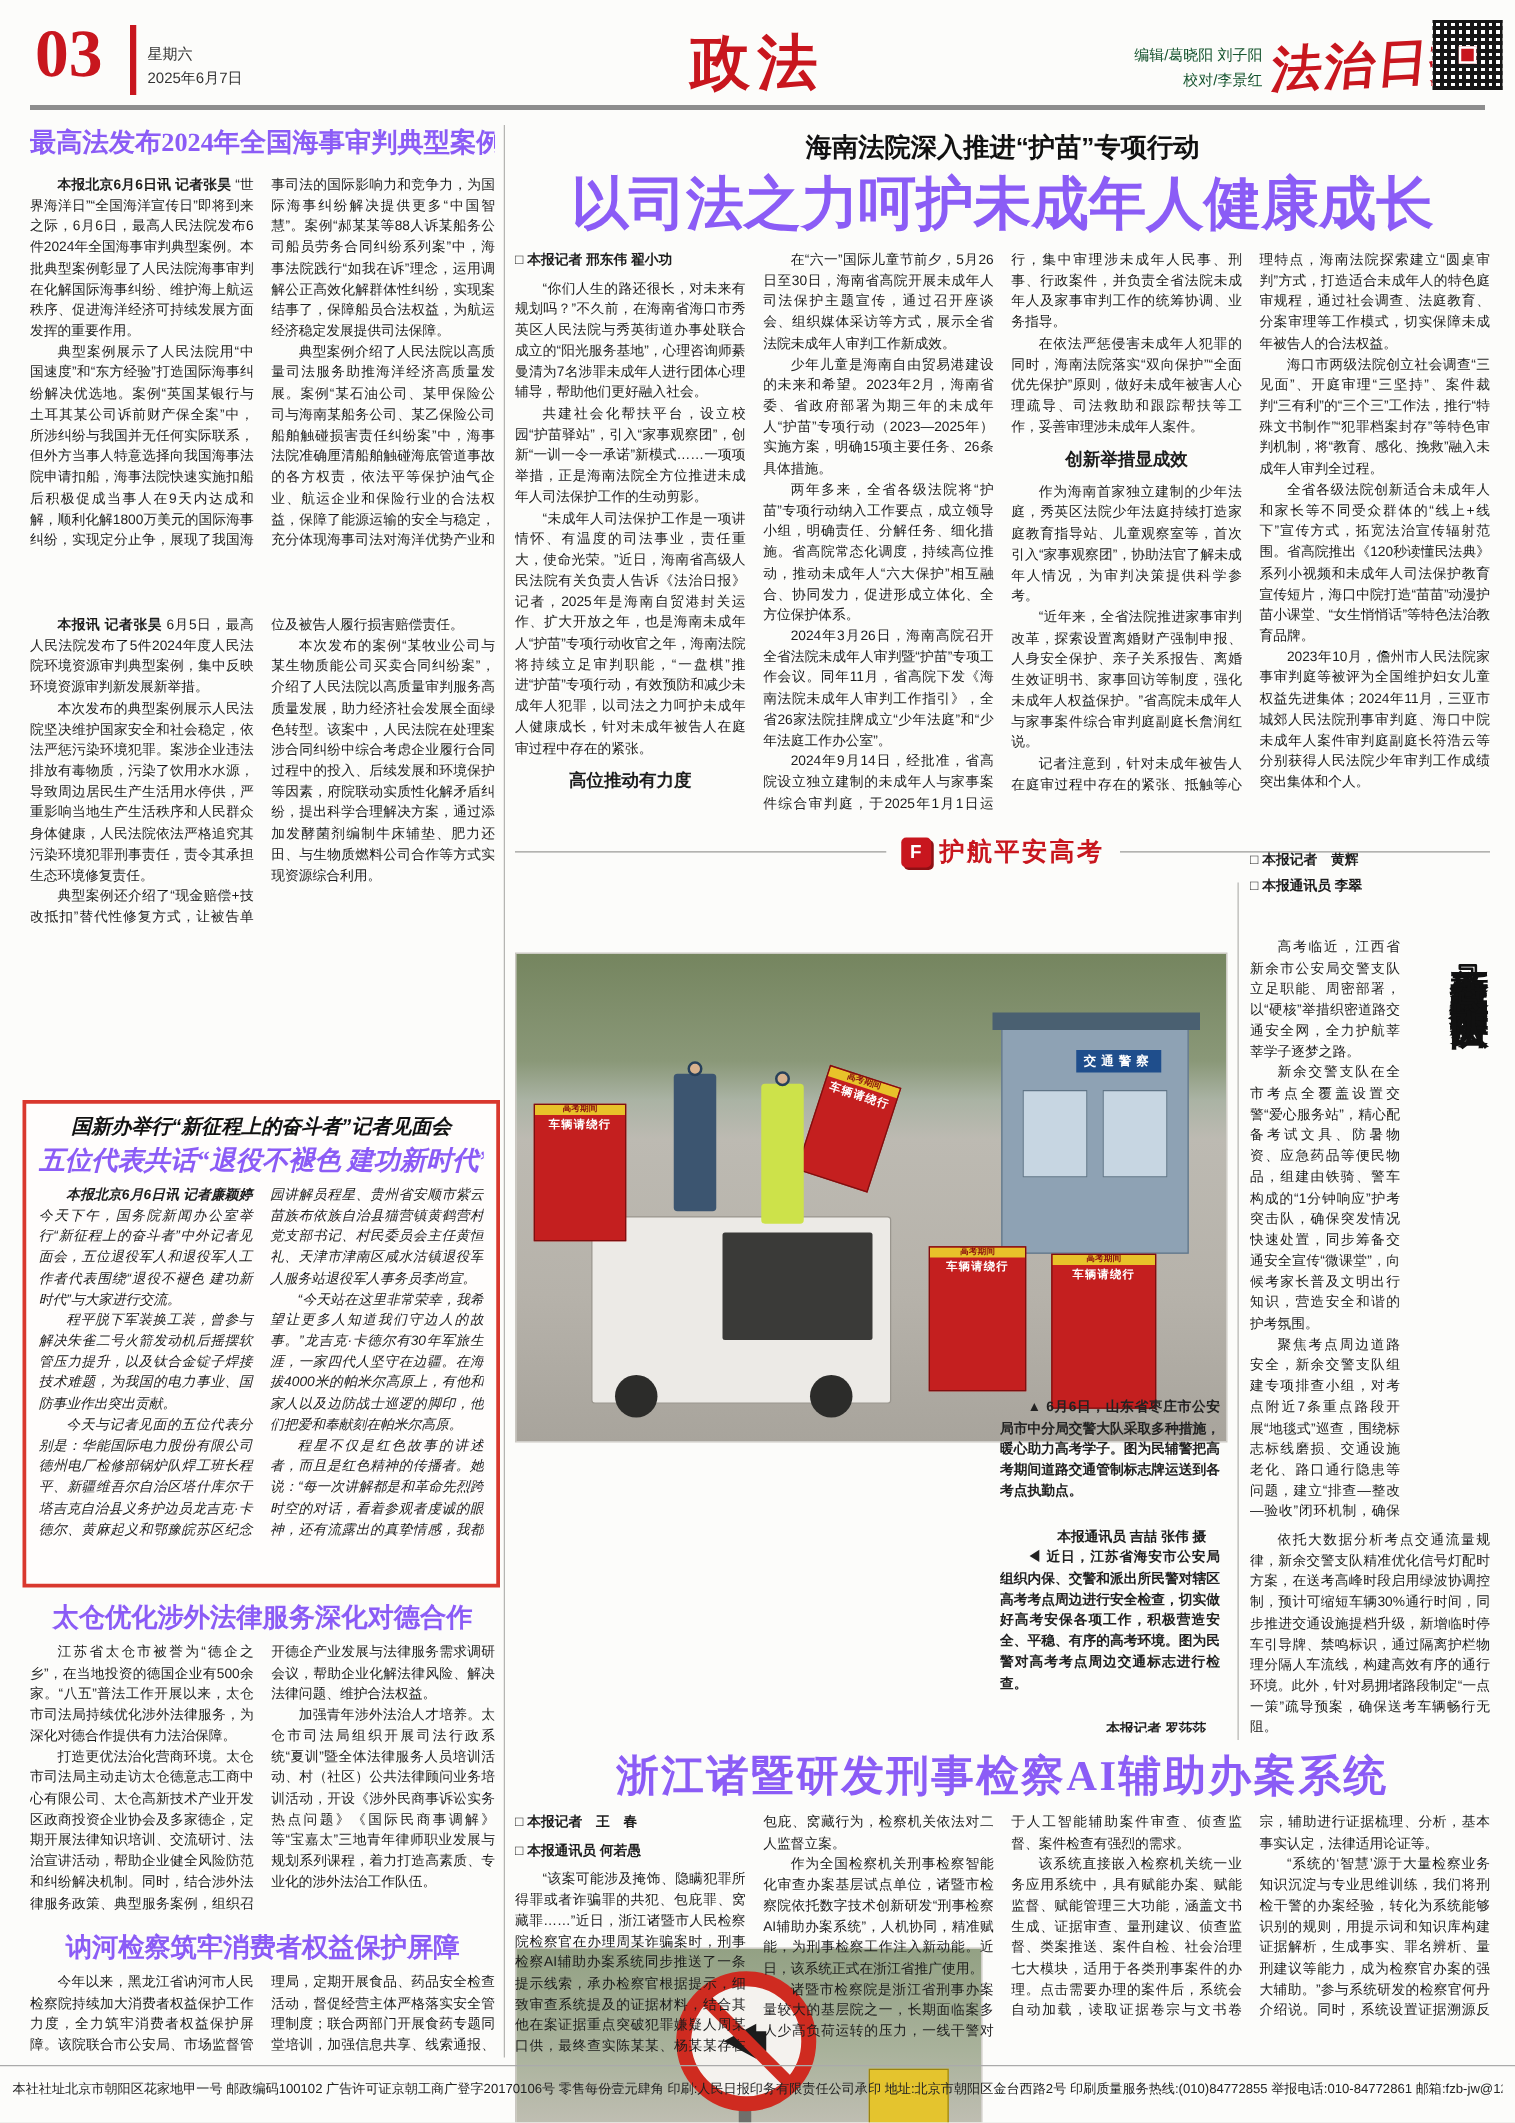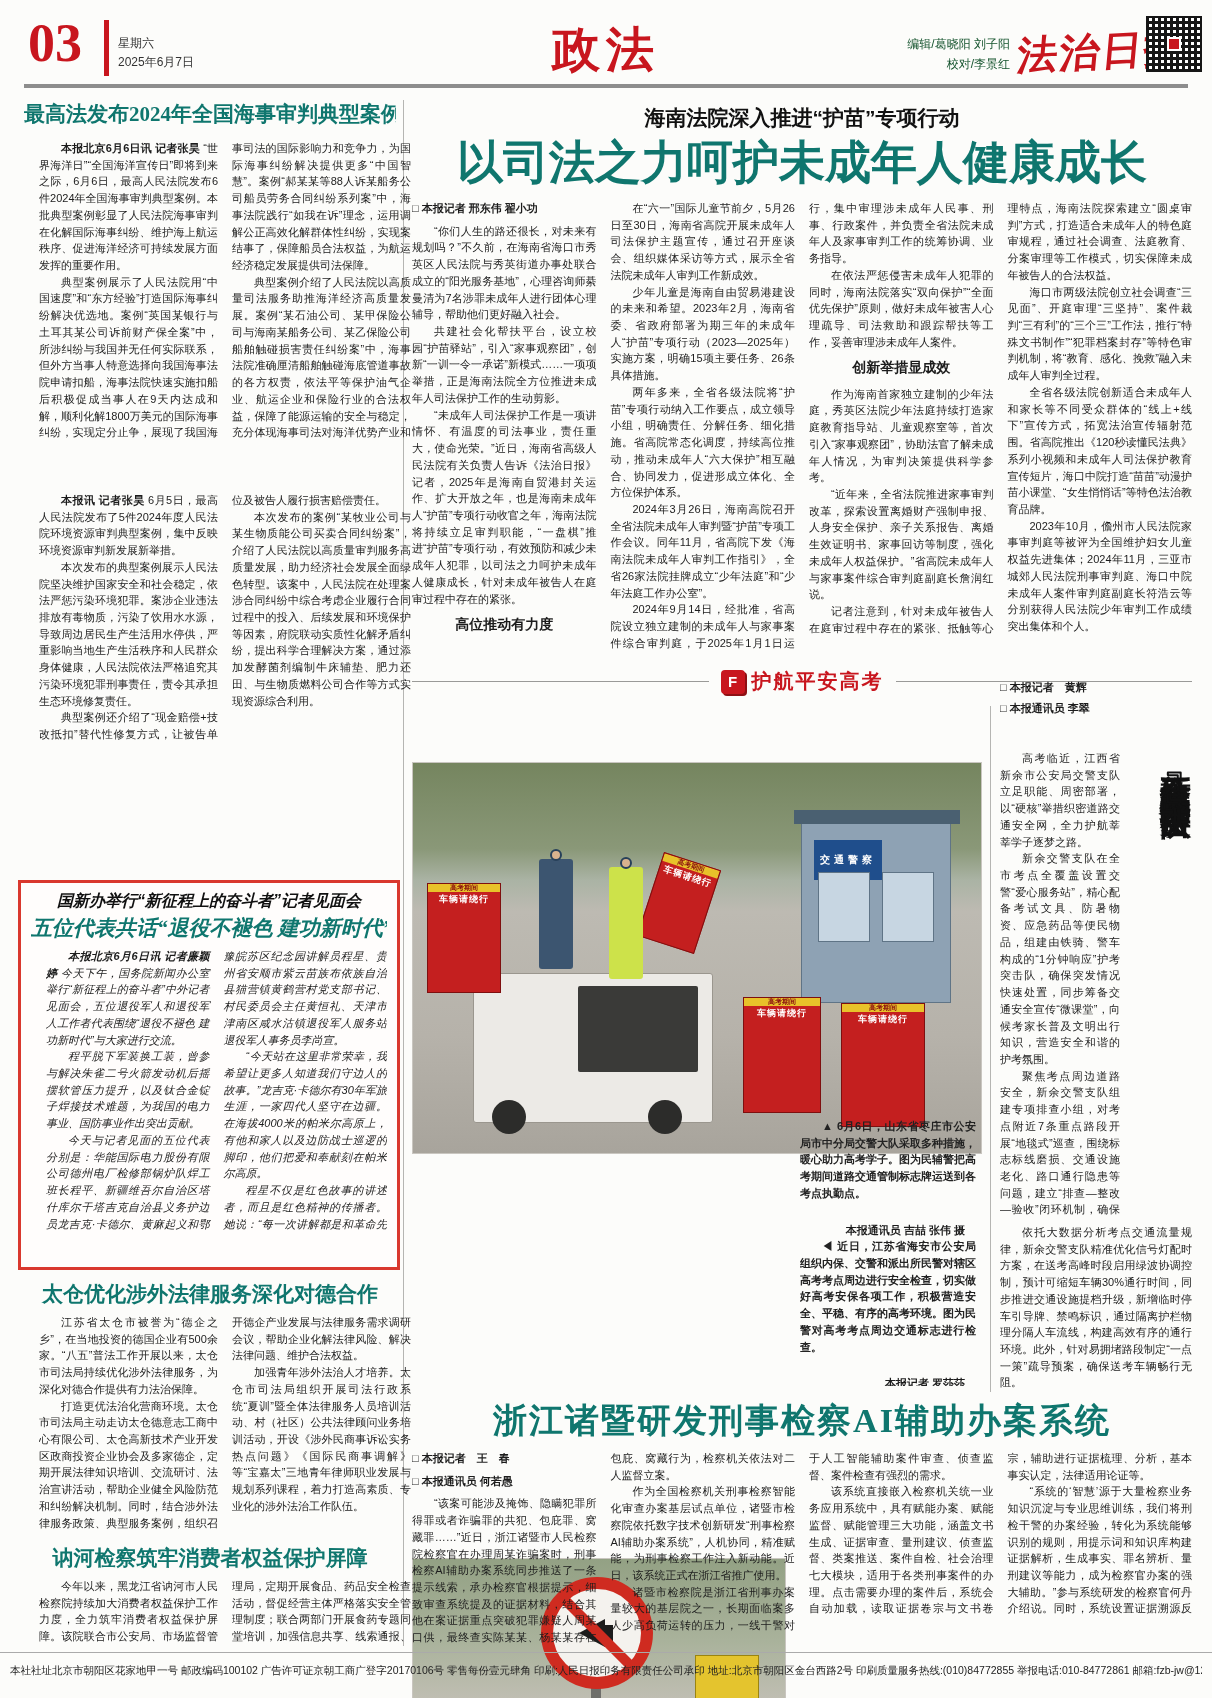--- a/index.html
+++ b/index.html
@@ -21,24 +21,24 @@
   .qr { width:56px; height:56px;
     background-image:
       repeating-linear-gradient(0deg,#161616 0 3px,rgba(255,255,255,0) 3px 6px),
       repeating-linear-gradient(90deg,#161616 0 3px,#ffffff 3px 6px);
     position:relative; }
   .qr-center { position:absolute; left:21px; top:21px; width:14px; height:14px; background:#c8161e; border:2px solid #fff; }
   .hrule { background:#8d8d8d; }
   .vrule { background:#b5b5b2; width:1px; }
 
   
-  .headline { font-weight:900; color:#0f766e; text-align:center; font-family:"Liberation Serif",serif; white-space:nowrap; overflow:hidden; }
+  .headline { font-weight:900; color:#8b5cf6; text-align:center; font-family:"Liberation Serif",serif; white-space:nowrap; overflow:hidden; }
   .kicker { font-weight:700; color:#111; text-align:center; white-space:nowrap; overflow:hidden; }
   .bodytext { font-size:11px; line-height:1.52; text-align:justify; overflow:hidden; }
-  .cols2 { column-count:2; column-gap:14px;margin-left:15px; }
+  .cols2 { column-count:2; column-gap:14px; }
   .cols4 { column-count:4; column-gap:14px; }
   .para { margin:0; }
   .para.p { text-indent:2em; }
   .para.byline { font-weight:700; text-indent:0; margin-bottom:6px; }
   .para.subhead { font-weight:700; font-size:14px; text-align:center; text-indent:0; margin:7px 0; }
   .para.author { font-weight:700; text-align:right; text-indent:0; padding-right:1em; margin-top:20px; }
   .para.caption { text-indent:2em; font-weight:600; color:#222; margin-bottom:2px; }
   .para .lead { font-weight:700; }
 
   .redbox { border:3px solid #d9382e; padding:8px 10px 6px 10px; background:#fffdfc; }
@@ -48,21 +48,21 @@
   .badge-line { flex:1; height:1px; background:#9a9a98; }
   .badge { display:flex; align-items:center; gap:7px; }
   .badge-cube { width:24px; height:24px; background:#c8161e; border-radius:4px; color:#fff; font-weight:900; font-size:15px; display:flex; align-items:center; justify-content:center; box-shadow:2px 2px 0 #8e1014; }
   .badge-label { font-size:20px; font-weight:700; color:#c8161e; letter-spacing:2px; }
 
   
   .photo { overflow:hidden; position:relative; border:1px solid #c9c6c0; }
   .ph1 { background:linear-gradient(180deg,#75855f 0%,#8a9878 22%,#aab3a4 30%,#bdbab2 38%,#b6b2aa 70%,#a8a49c 100%); }
   .booth { position:absolute; background:#8ea2b4; border:1px solid #5f7486; }
   .booth-roof { position:absolute; background:#4a6071; }
-  .booth-sign { position:absolute; background:#1f4e8c; color:#fff; font-size:10px; font-weight:700; letter-spacing:4px; padding:13px 6px; white-space:nowrap; }
+  .booth-sign { position:absolute; background:#1f4e8c; color:#fff; font-size:10px; font-weight:700; letter-spacing:4px; padding:2px 6px; white-space:nowrap;margin-left:47px; }
   .truck { position:absolute; background:#eceae6; border:1px solid #9a968e; border-radius:3px; }
   .truck-hatch { position:absolute; background:#3a3a38; border-radius:2px; }
   .asign { position:absolute; background:#c41f1f; border:1px solid #7e0f0f; color:#fff; text-align:center; overflow:hidden; }
   .asign-top { background:#e8c22a; color:#8a1010; font-size:7px; font-weight:700; line-height:1.2; white-space:nowrap; }
   .asign-body { font-size:9px; font-weight:700; line-height:1.25; padding:2px 1px; letter-spacing:1px; }
   .figure { position:absolute; border-radius:3px; }
   .fig-body-blue { background:#3c5570; }
   .fig-body-vest { background:#cde24a; }
   .fig-head { position:absolute; left:50%; transform:translateX(-50%); top:-10px; width:12px; height:12px; border-radius:50%; background:#d8b28e; border:2px solid #27405a; }
   .ph2 { background:linear-gradient(180deg,#93a184 0%,#a9b29b 30%,#c3c0b6 55%,#b3afa6 100%); }

